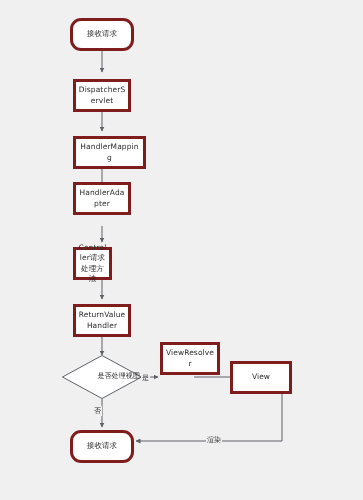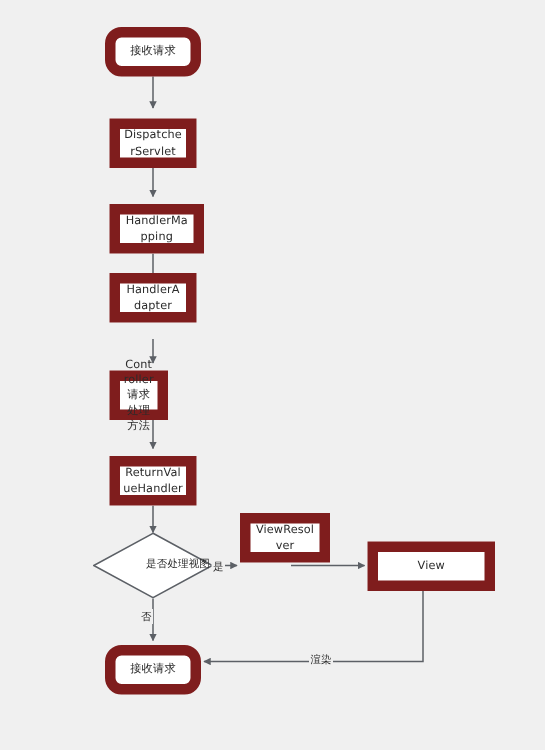--- a/index.html
+++ b/index.html
@@ -23,21 +23,21 @@
     position: absolute;
     left: 0;
     top: 0;
     width: 363px;
     height: 500px;
   }
   .node {
     position: absolute;
     box-sizing: border-box;
     background: #ffffff;
-    border: 7px solid #7f1d1d;
+    border: 3px solid #7f1d1d;
     display: flex;
     align-items: center;
     justify-content: center;
     text-align: center;
     color: #2b2b2b;
     font-size: 7.5px;
     line-height: 1.35;
     letter-spacing: 0.1px;
     padding: 1px 2px;
     word-break: break-all;
@@ -106,21 +106,21 @@
   </svg>
 
   <div class="node terminal" style="left:70px; top:18px; width:64px; height:33px;">
     <span>接收请求</span>
   </div>
 
   <div class="node process" style="left:73px; top:79px; width:58px; height:33px;">
     <span>DispatcherServlet</span>
   </div>
 
-  <div class="node process" style="left:73px; top:136px; width:63px; height:33px;">
+  <div class="node process" style="left:73px; top:136px; width:73px; height:33px;">
     <span>HandlerMapping</span>
   </div>
 
   <div class="node process" style="left:73px; top:182px; width:58px; height:33px;">
     <span>HandlerAdapter</span>
   </div>
 
   <div class="node process" style="left:73px; top:247px; width:39px; height:33px;">
     <span>Controller请求处理方法</span>
   </div>
@@ -133,21 +133,21 @@
     <svg class="dia-shape" viewBox="0 0 80 44" preserveAspectRatio="none">
       <polygon points="40,0.5 79.5,22 40,43.5 0.5,22" fill="#ffffff" stroke="#5c6066" stroke-width="1"></polygon>
     </svg>
     <span class="dia-label">是否处理视图</span>
   </div>
 
   <div class="node process" style="left:160px; top:342px; width:60px; height:33px;">
     <span>ViewResolver</span>
   </div>
 
-  <div class="node process" style="left:245px; top:361px; width:85px; height:33px;text-align:right;">
+  <div class="node process" style="left:230px; top:361px; width:62px; height:33px;text-align:right;">
     <span>View</span>
   </div>
 
   <div class="node terminal" style="left:70px; top:430px; width:64px; height:33px;">
     <span>接收请求</span>
   </div>
 
   <span class="edge-label" style="left:141px; top:373px;">是</span>
 
   <span class="edge-label" style="left:93px; top:406px;">否</span>

